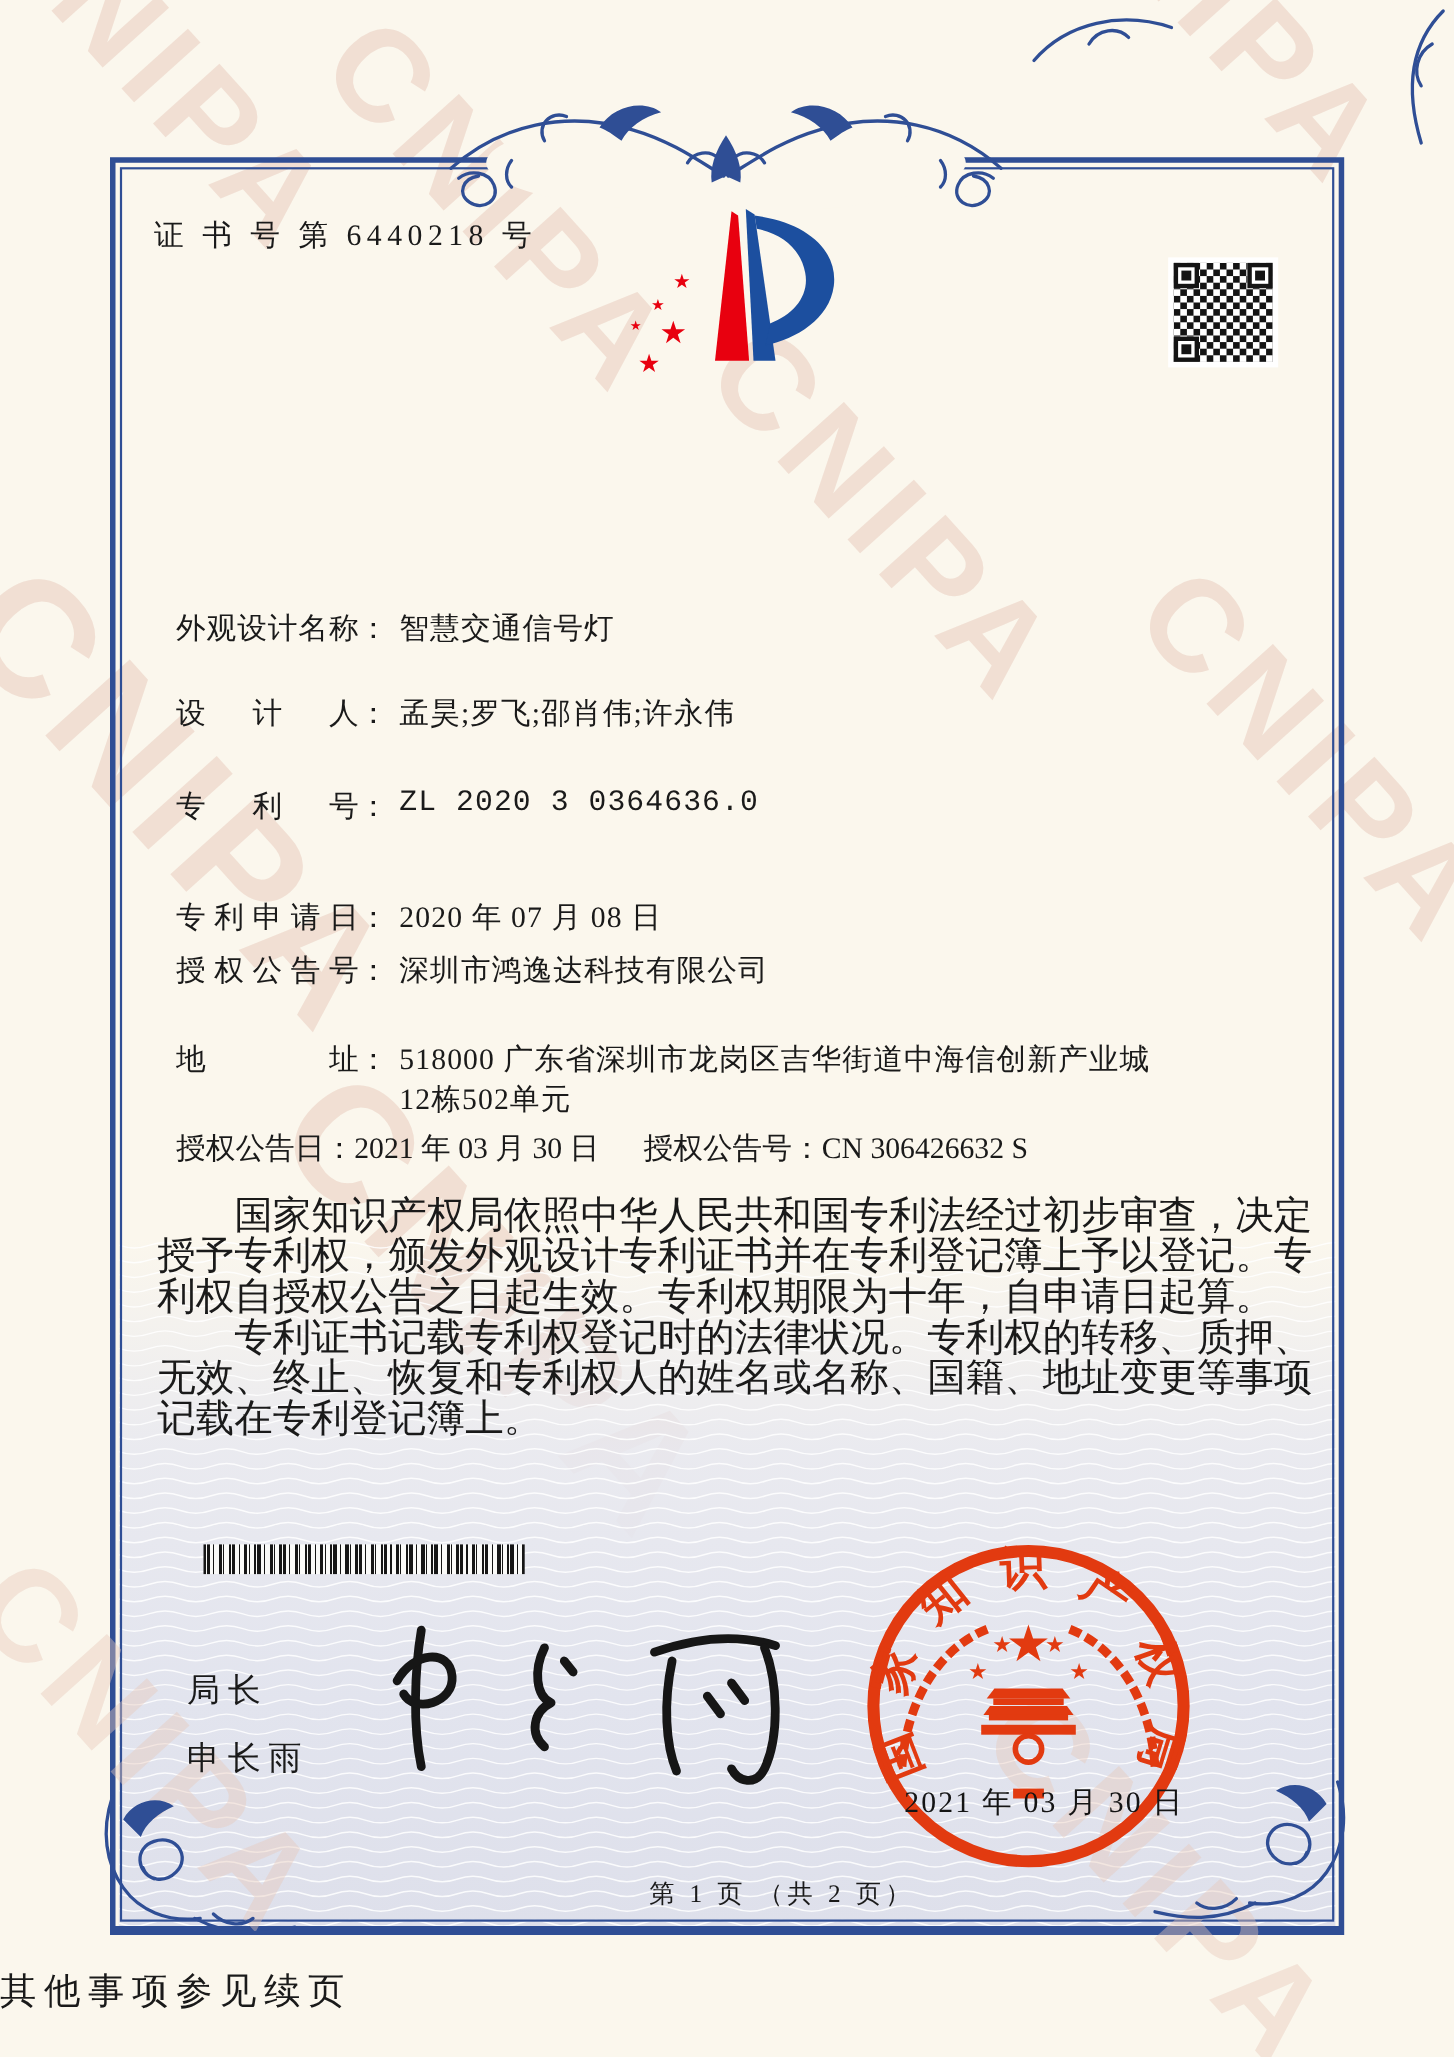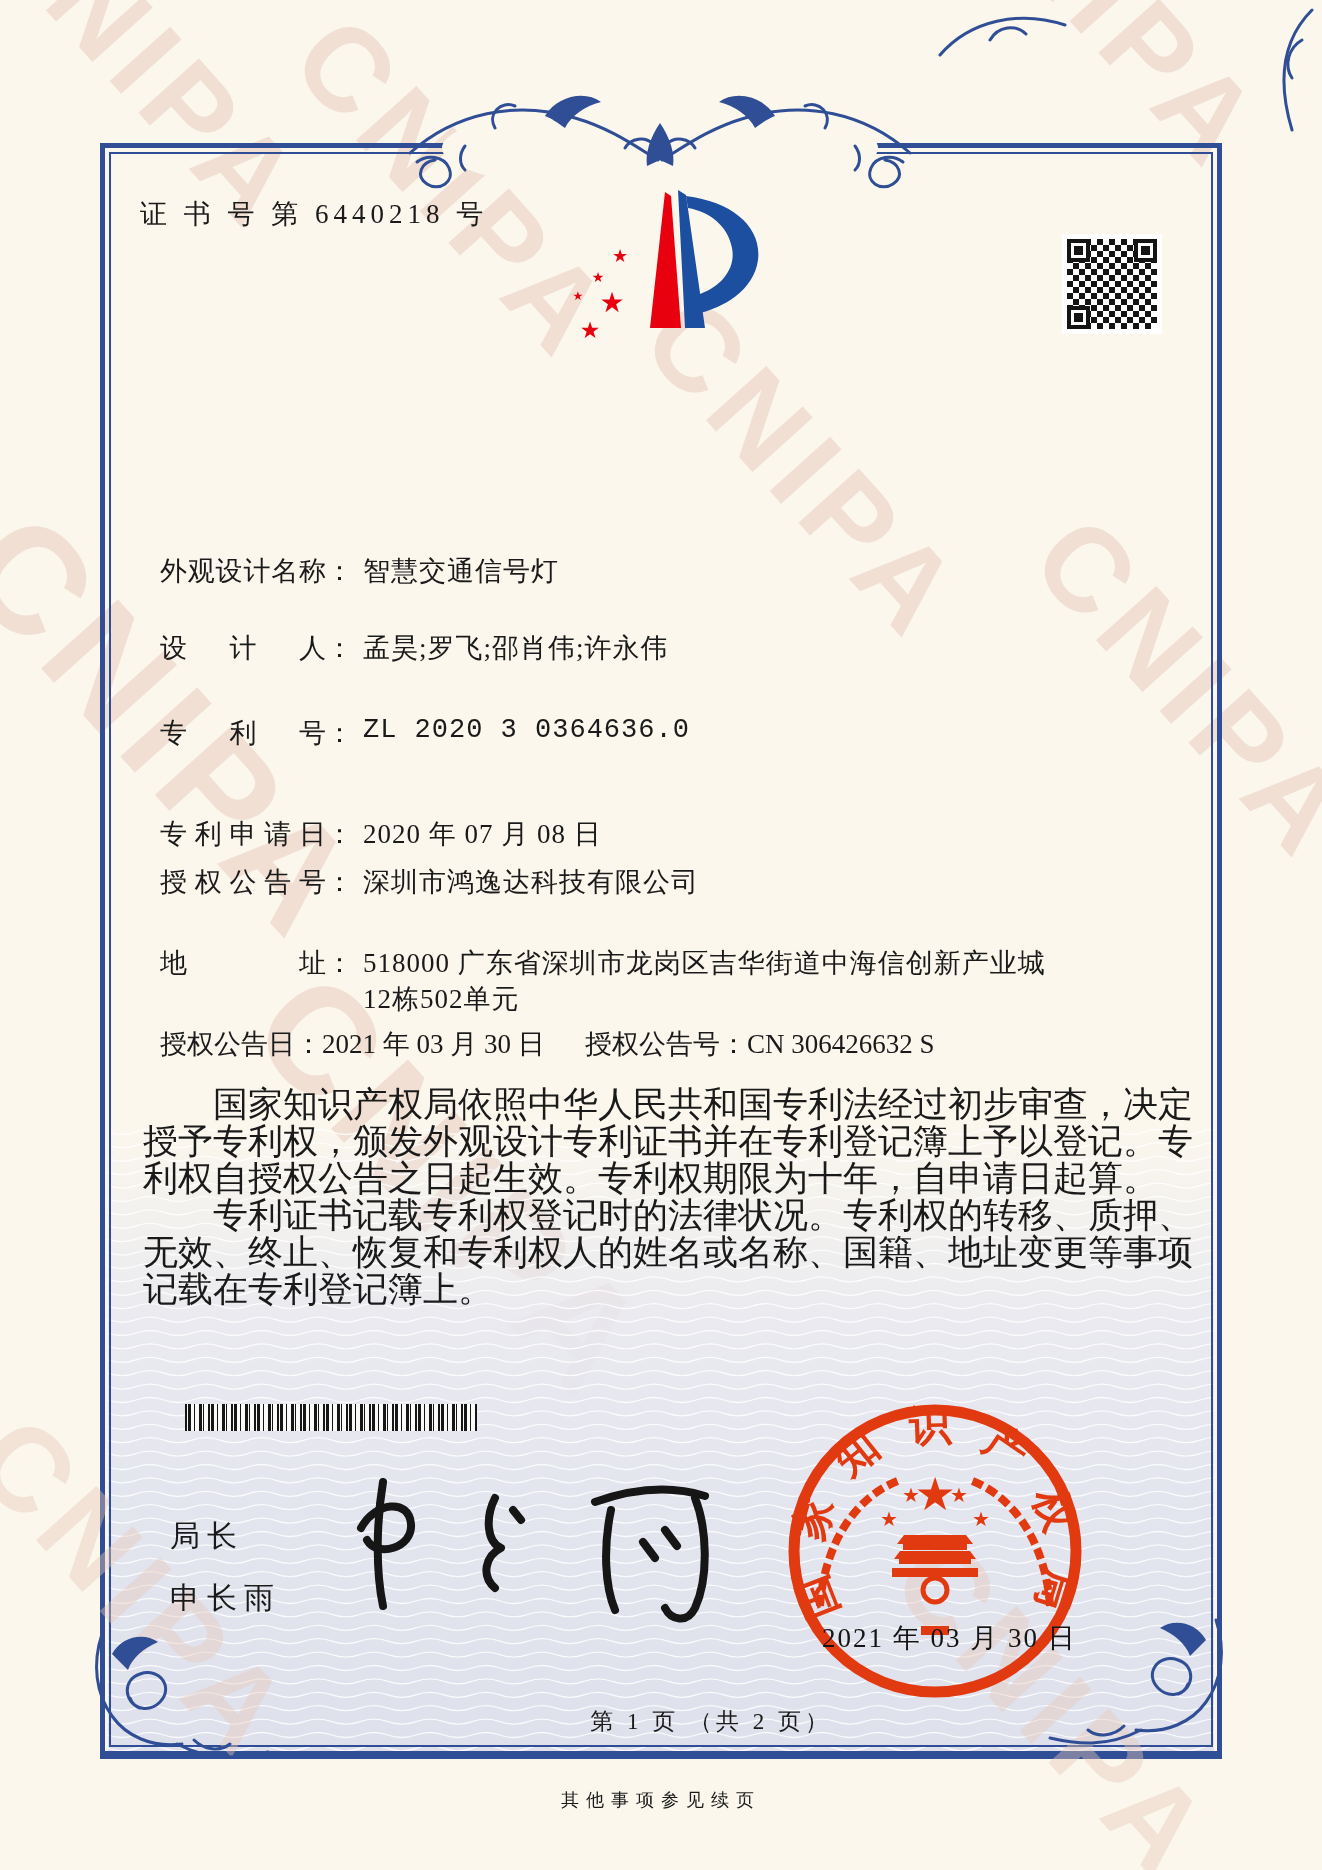--- a/index.html
+++ b/index.html
@@ -88,21 +88,21 @@
   .seal-date{
     position:absolute; z-index:4; left:822px; top:1620px;
     font-size:27px; letter-spacing:2px; color:#141414; white-space:nowrap;
   }
   .page-info{
     position:absolute; z-index:3; left:100px; top:1706px; width:1222px;
     text-align:center; font-size:23px; letter-spacing:4px;
   }
   .footer-note{
     position:absolute; z-index:3; left:0; top:1788px; width:1322px;
-    text-align:center; font-size:18px; letter-spacing:7px;
+    text-align:left; font-size:33px; letter-spacing:7px;
   }
 </style>
 </head>
 <body>
 
 <div class="page">
 
   <div class="wm" style="left:-60px; top:-10px;">CNIPA</div>
   <div class="wm" style="left:250px; top:120px;">CNIPA</div>
   <div class="wm" style="left:900px; top:-70px;">CNIPA</div>

